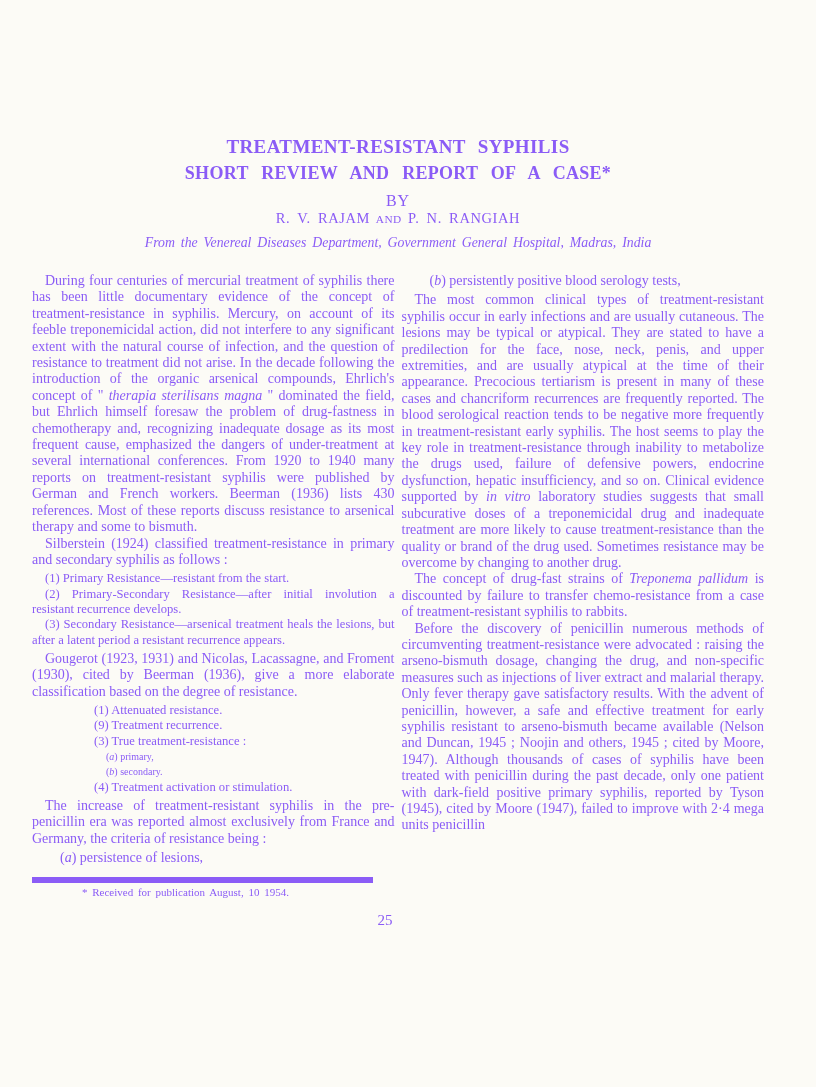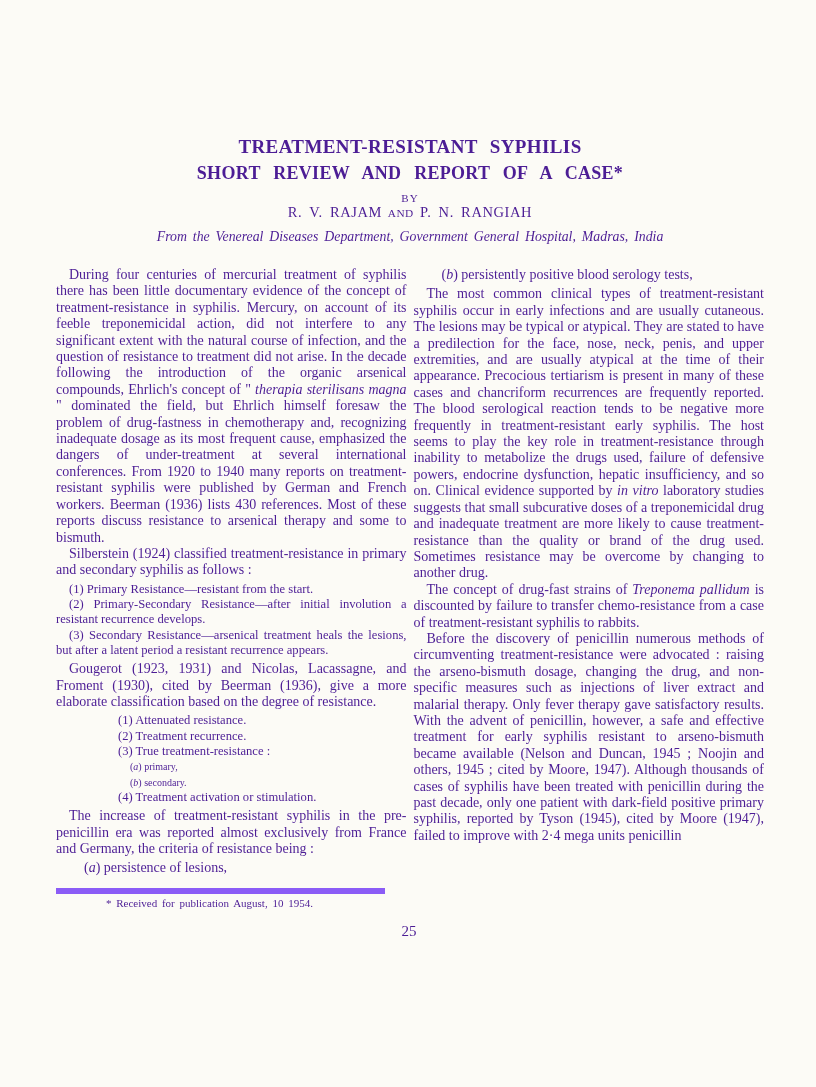--- a/index.html
+++ b/index.html
@@ -2,43 +2,43 @@
 <html><head>
 <meta charset="utf-8">
 <style>
   html, body { margin: 0; padding: 0; background: #fcfbf6; }
   .page {
     position: relative;
     width: 816px;
     height: 1087px;
     box-sizing: border-box;
     background: #fcfbf6;
-    color: #4c1d95;
+    color: #8b5cf6;
     font-family: "Liberation Serif", "DejaVu Serif", serif;
-    padding: 136px 52px 0 56px;
+    padding: 136px 52px 0 32px;
     overflow: hidden;
   }
   .head { text-align: center; }
   .title {
     margin: 0;
     font-size: 19px;
     font-weight: bold;
     letter-spacing: 0.4px;
     word-spacing: 7px;
   }
   .subtitle {
     margin: 5px 0 0 0;
     font-size: 18px;
     font-weight: bold;
     letter-spacing: 0.3px;
     word-spacing: 8px;
   }
   .by {
     margin-top: 8px;
-    font-size: 11px;
+    font-size: 16px;
     letter-spacing: 1px;
   }
   .authors {
     margin-top: 0;
     font-size: 14.5px;
     letter-spacing: 0.6px;
     word-spacing: 3px;
   }
   .affiliation {
     margin-top: 8px;
@@ -114,21 +114,21 @@
   <main class="columns">
     <section class="col">
       <div>
           <p class="para indent"><span>During four centuries of mercurial treatment of syphilis there has been little documentary evidence of the concept of treatment-resistance in syphilis. Mercury, on account of its feeble treponemicidal action, did not interfere to any significant extent with the natural course of infection, and the question of resistance to treatment did not arise. In the decade following the introduction of the organic arsenical compounds, Ehrlich's concept of " </span><span class="it">therapia sterilisans magna</span><span> " dominated the field, but Ehrlich himself foresaw the problem of drug-fastness in chemotherapy and, recognizing inadequate dosage as its most frequent cause, emphasized the dangers of under-treatment at several international conferences. From 1920 to 1940 many reports on treatment-resistant syphilis were published by German and French workers. Beerman (1936) lists 430 references. Most of these reports discuss resistance to arsenical therapy and some to bismuth.</span></p>
           <p class="para indent"><span>Silberstein (1924) classified treatment-resistance in primary and secondary syphilis as follows :</span></p>
           <p class="para list-sm gap-top"><span>(1) Primary Resistance—resistant from the start.</span></p>
           <p class="para list-sm"><span>(2) Primary-Secondary Resistance—after initial involution a resistant recurrence develops.</span></p>
           <p class="para list-sm"><span>(3) Secondary Resistance—arsenical treatment heals the lesions, but after a latent period a resistant recurrence appears.</span></p>
           <p class="para indent gap-top"><span>Gougerot (1923, 1931) and Nicolas, Lacassagne, and Froment (1930), cited by Beerman (1936), give a more elaborate classification based on the degree of resistance.</span></p>
           <p class="para list-c gap-top"><span>(1) Attenuated resistance.</span></p>
-          <p class="para list-c"><span>(2) Treatment recurrence.</span></p>
+          <p class="para list-c"><span>(9) Treatment recurrence.</span></p>
           <p class="para list-c"><span>(3) True treatment-resistance :</span></p>
           <p class="para list-c2"><span>(</span><span class="it">a</span><span>) primary,</span></p>
           <p class="para list-c2"><span>(</span><span class="it">b</span><span>) secondary.</span></p>
           <p class="para list-c"><span>(4) Treatment activation or stimulation.</span></p>
           <p class="para indent gap-top"><span>The increase of treatment-resistant syphilis in the pre-penicillin era was reported almost exclusively from France and Germany, the criteria of resistance being :</span></p>
           <p class="para crit gap-top"><span>(</span><span class="it">a</span><span>) persistence of lesions,</span></p>
         </div>
       <div class="footnote">
         <span>* Received for publication August, 10 1954.</span>
       </div>

